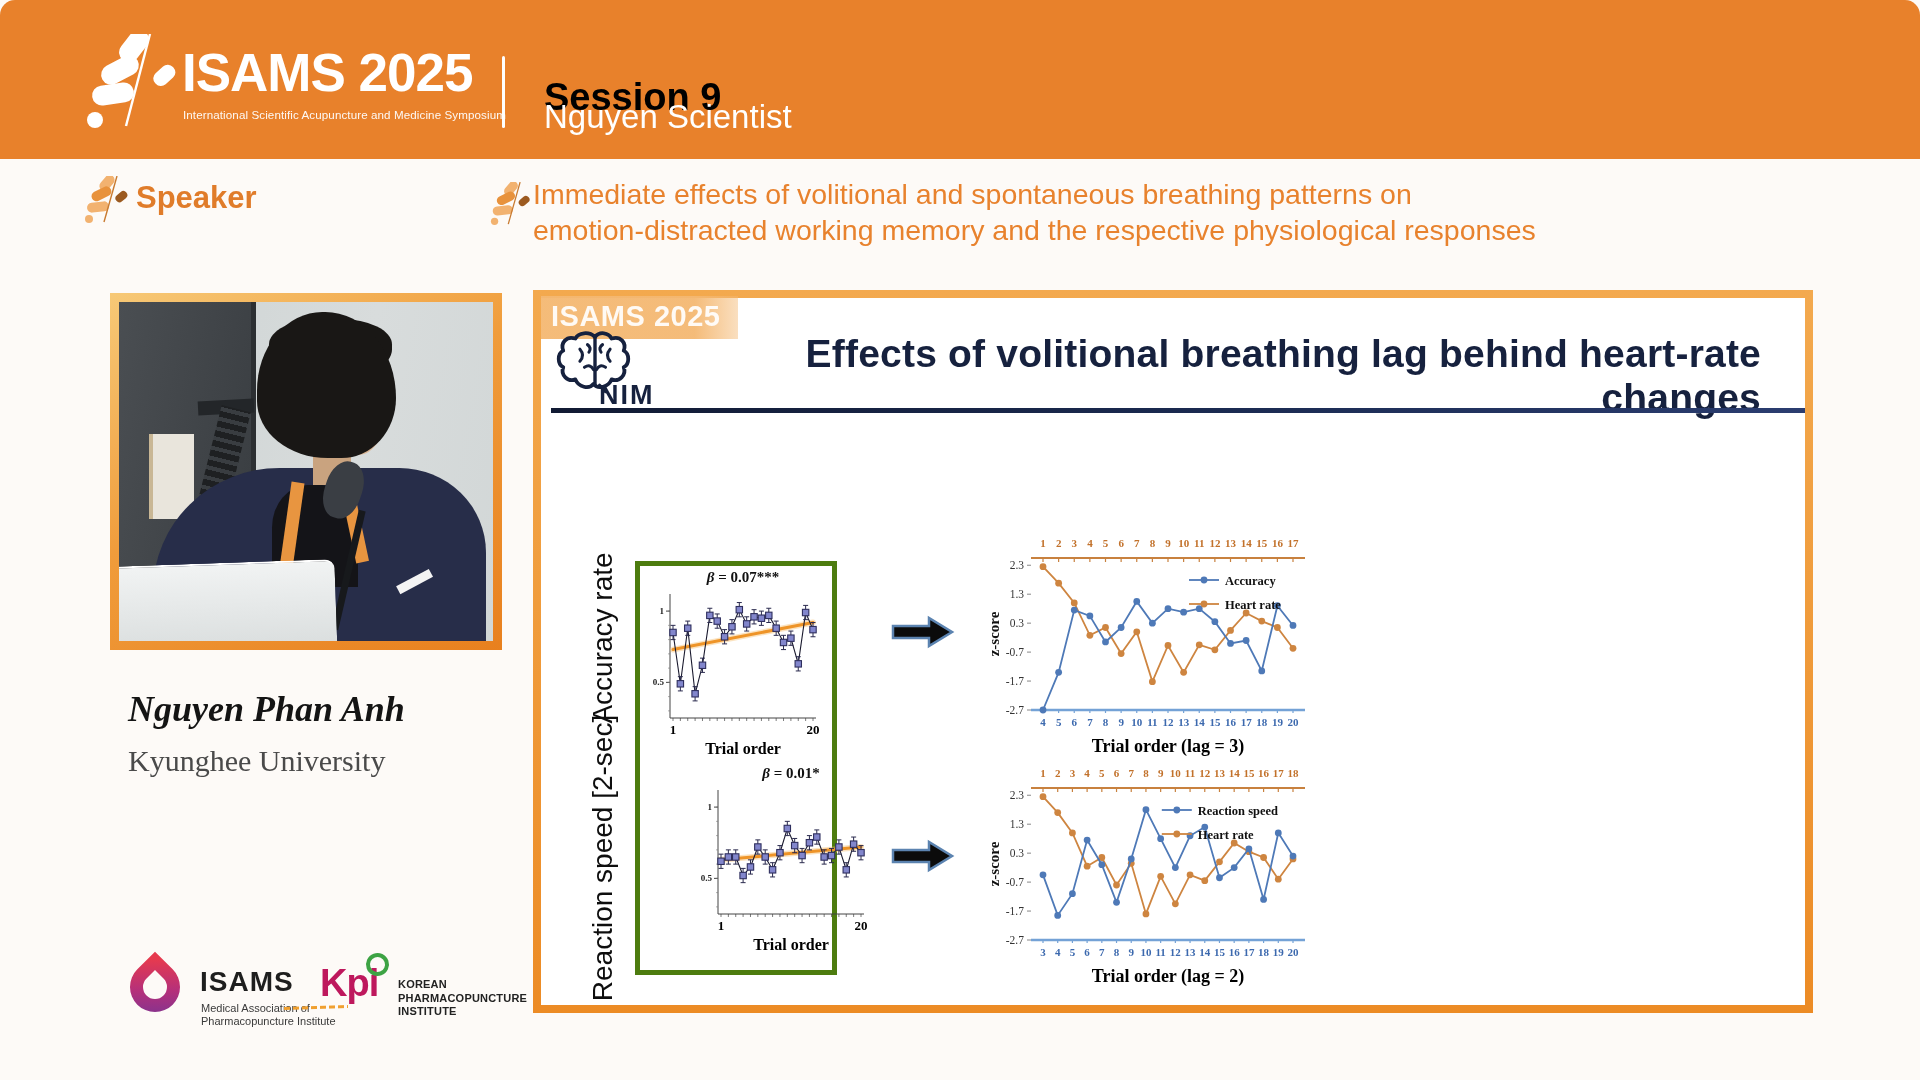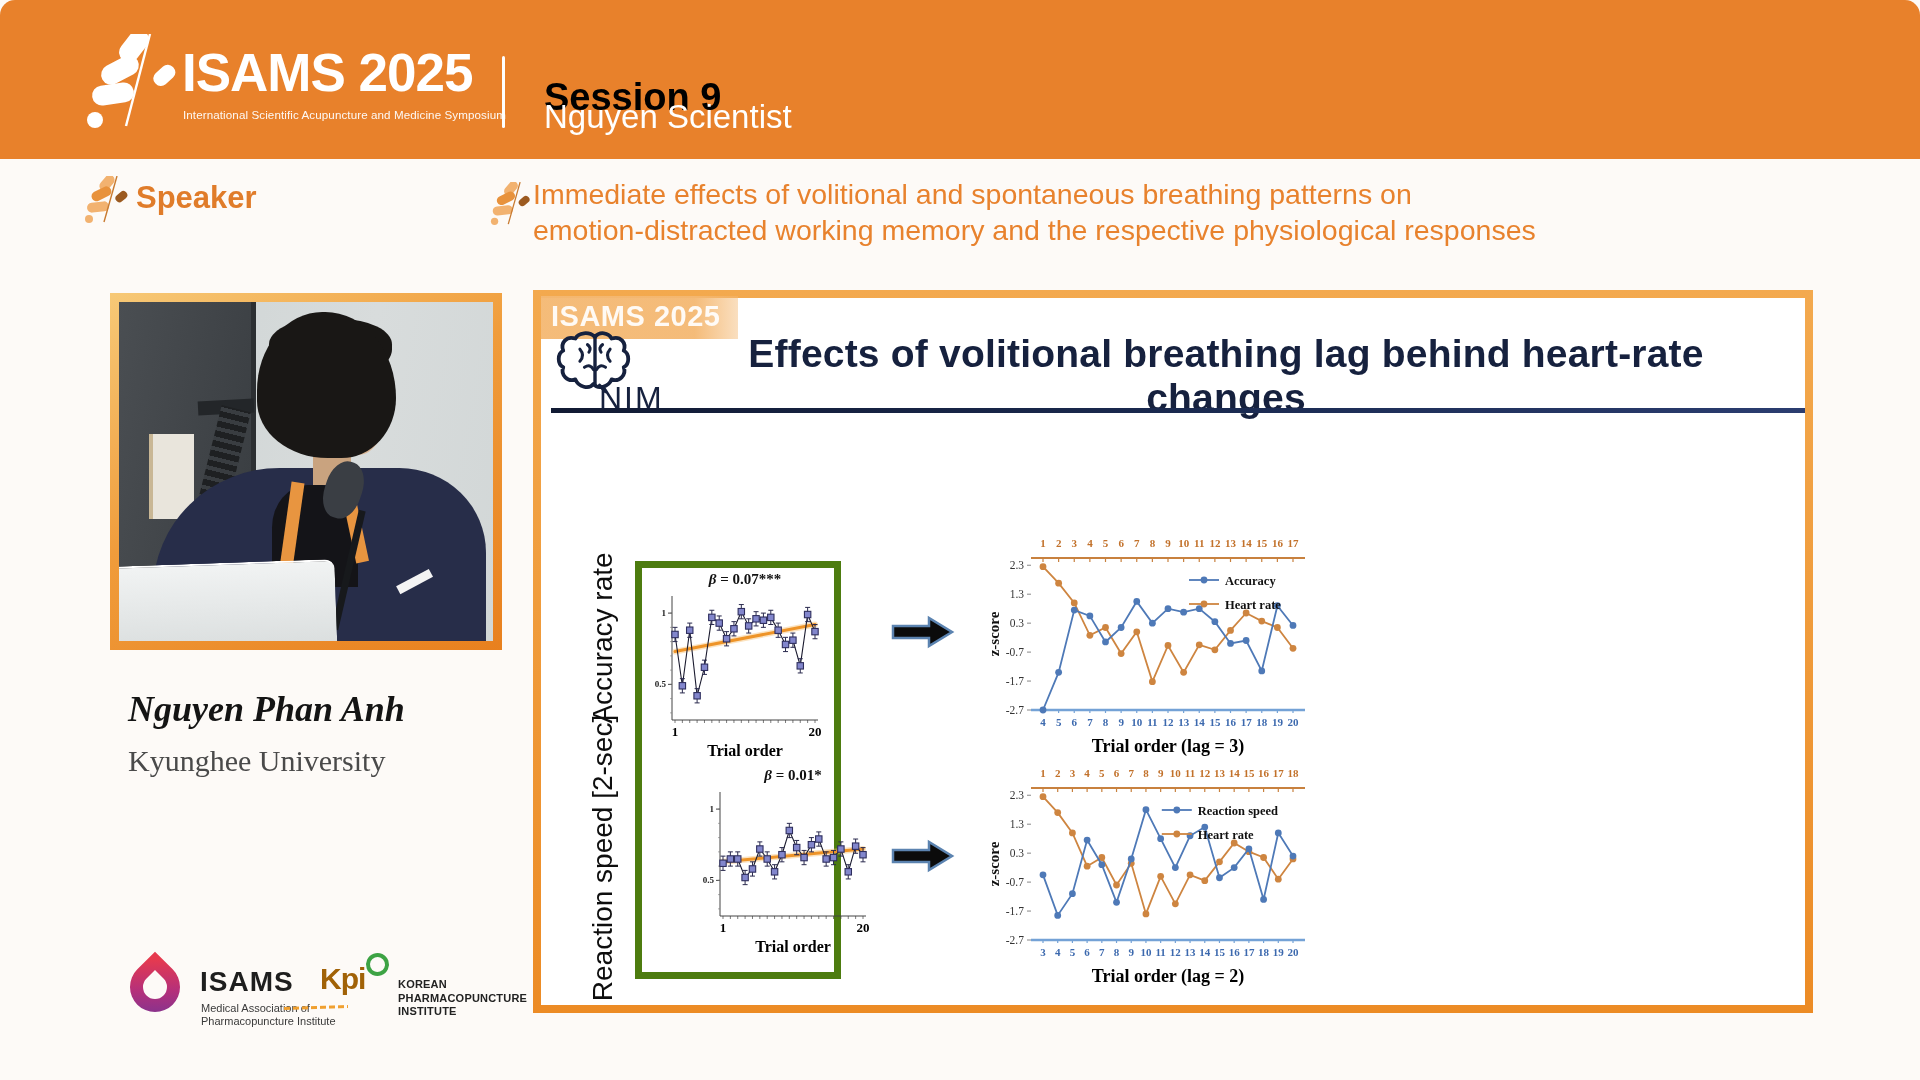--- a/index.html
+++ b/index.html
@@ -46,33 +46,33 @@
 
   .speaker-name{position:absolute;left:128px;top:688px;font-family:"Liberation Serif",serif;font-style:italic;font-weight:700;font-size:36px;color:#141414;}
   .speaker-affiliation{position:absolute;left:128px;top:744px;font-family:"Liberation Serif",serif;font-size:30px;color:#4A4A4A;}
 
   
   .mapi-drop{position:absolute;left:130px;top:962px;width:50px;height:50px;transform:rotate(45deg);border-radius:0 50% 50% 50%;background:linear-gradient(135deg,#E63A4E 10%,#B5307A 55%,#7E3392 95%);}
   .mapi-drop-inner{position:absolute;left:13px;top:13px;width:24px;height:24px;border-radius:0 50% 50% 50%;background:#FDFAF7;}
   .mapi-name{position:absolute;left:200px;top:966px;font-size:28px;font-weight:800;color:#1E1E1E;letter-spacing:1px;}
   .mapi-sub{position:absolute;left:201px;top:1002px;font-size:11px;line-height:13px;color:#3A3A3A;}
   .kpi-needle{position:absolute;left:284px;top:1006px;width:64px;height:3px;background:repeating-linear-gradient(90deg,#F0A030 0 6px,rgba(240,160,48,0) 6px 9px);transform:rotate(-2deg);}
-  .kpi-name{position:absolute;left:320px;top:962px;font-size:30px;font-weight:800;color:#a16207;letter-spacing:-1px;}
+  .kpi-name{position:absolute;left:320px;top:962px;font-size:38px;font-weight:800;color:#be185d;letter-spacing:-1px;}
   .kpi-ring{position:absolute;left:366px;top:953px;width:15px;height:15px;border:4px solid #3DA344;border-radius:50%;transform:rotate(-20deg);}
   .kpi-sub{position:absolute;left:398px;top:978px;font-size:11px;line-height:13.5px;font-weight:700;color:#222222;letter-spacing:.2px;}
 
   
   .slide{position:absolute;left:533px;top:290px;width:1280px;height:723px;background:linear-gradient(180deg,#F3A94E,#EC8B25);padding:8px;box-sizing:border-box;}
   .slide-inner{position:relative;width:100%;height:100%;background:#FFFFFF;}
   .watermark{position:absolute;left:0px;top:-2px;font-size:29px;font-weight:800;letter-spacing:.5px;color:rgba(255,255,255,.92);background:linear-gradient(90deg,rgba(244,184,114,.95) 78%,rgba(244,184,114,.45));padding:4px 18px 6px 10px;}
   .brain-logo{position:absolute;left:12px;top:30px;width:84px;height:68px;}
-  .nim-text{position:absolute;left:58px;top:82px;font-size:32px;font-weight:400;color:#16213E;letter-spacing:2px;text-align:right;}
-  .slide-title{position:absolute;left:150px;top:34px;width:1070px;text-align:center;font-size:39px;font-weight:700;color:#16213E;letter-spacing:.2px;}
+  .nim-text{position:absolute;left:58px;top:82px;font-size:27px;font-weight:700;color:#16213E;letter-spacing:2px;text-align:right;}
+  .slide-title{position:absolute;left:150px;top:34px;width:1070px;text-align:right;font-size:39px;font-weight:700;color:#16213E;letter-spacing:.2px;}
   .title-underline{position:absolute;left:10px;top:110px;width:1254px;height:5px;background:linear-gradient(90deg,#111A33,#1B2B52 55%,#2B3D70);}
-  .red-box{position:absolute;left:94px;top:263px;width:192px;height:404px;border:7px solid #4d7c0f;box-sizing:content-box;background:#FFFFFF;}
+  .red-box{position:absolute;left:94px;top:263px;width:192px;height:404px;border:5px solid #4d7c0f;box-sizing:content-box;background:#FFFFFF;}
   .rot-label{position:absolute;transform:translate(-50%,-50%) rotate(-90deg);font-size:28px;color:#0E0E0E;white-space:nowrap;}
   .arrow{position:absolute;width:64px;height:36px;}
   .chart-host{position:absolute;}
 </style>
 </head>
 <body>
 
 <div class="stage">
 
   <div class="header">

